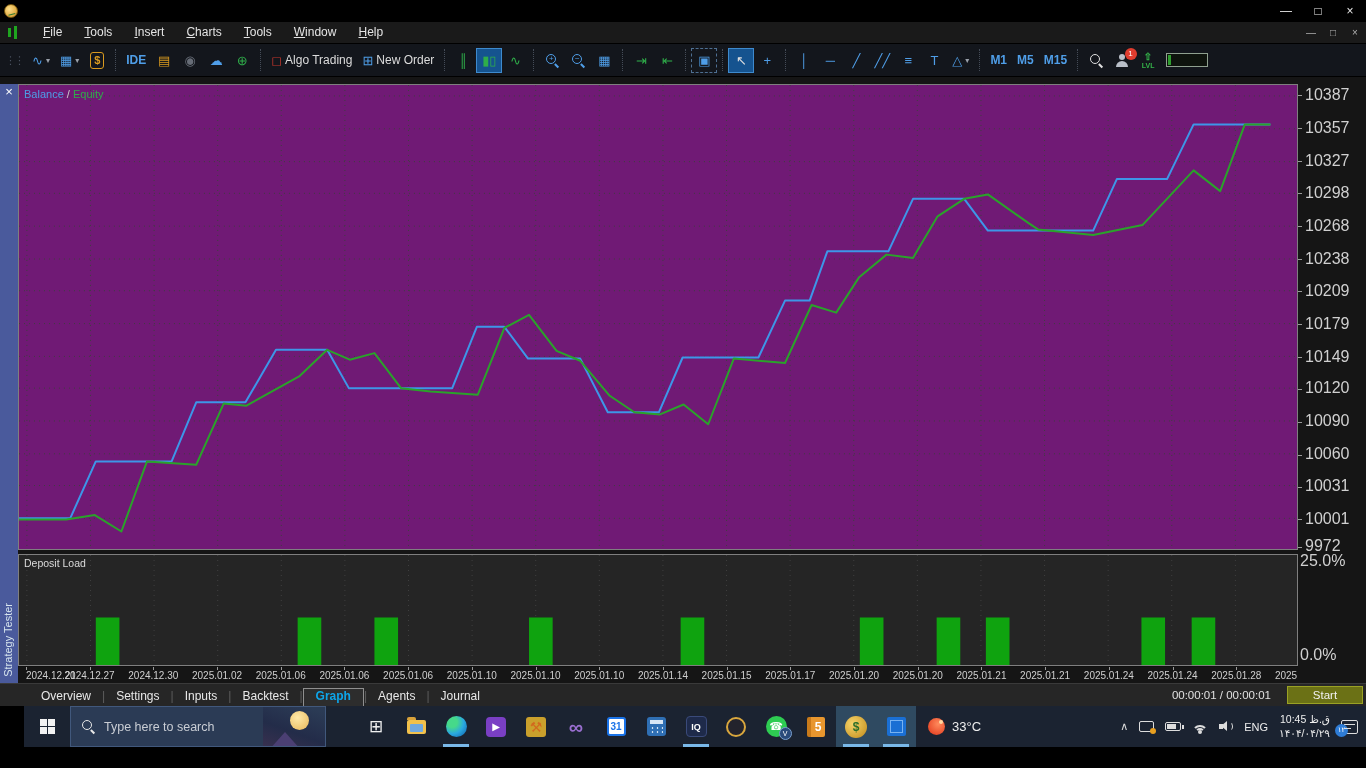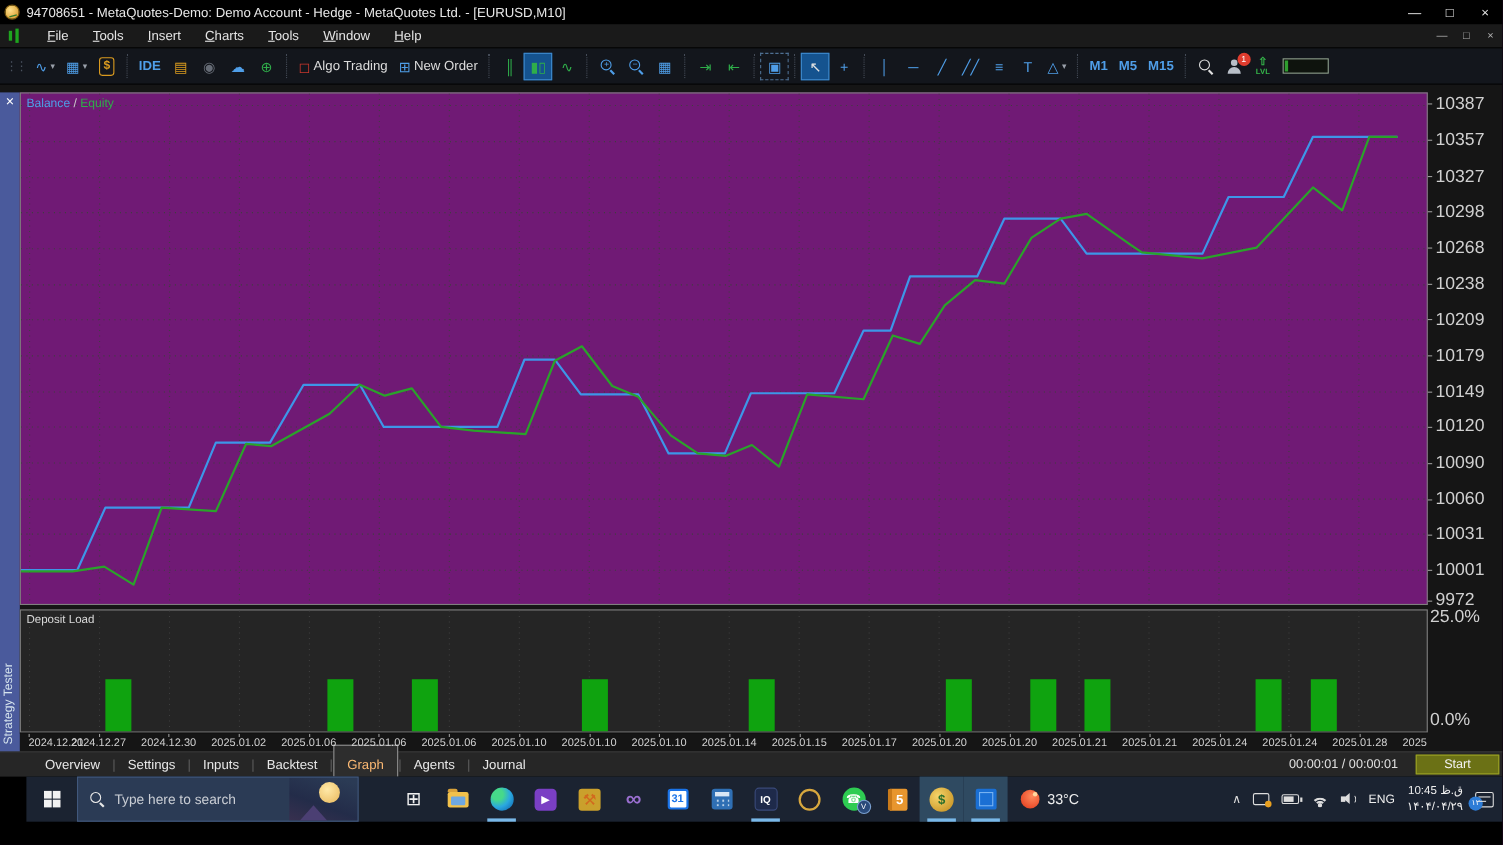--- a/index.html
+++ b/index.html
@@ -84,21 +84,21 @@
     vertical-align:middle; margin-right:3px; }
   .dep-axis { height:116px; position:relative; flex:0 0 auto; }
   .dep-axis .dep-top { position:absolute; top:2px; left:2px; }
   .dep-axis .dep-bottom { position:absolute; bottom:2px; left:2px; }
   .date-spacer { height:17px; flex:0 0 auto; }
 
   
   .tester-bar { height:23px; background:#262626; display:flex; align-items:center; padding-left:30px;
     border-top:1px solid #3a3a3a; flex:0 0 auto; }
   .ttab { color:#e8e8e8; font-size:12px; padding:2px 11px; }
-  .ttab.active { color:#fdba74; border:1px solid #8f8f8f; border-bottom:none; background:#2d2d2d; padding:10px 12px 4px; }
+  .ttab.active { color:#0ea5e9; border:1px solid #8f8f8f; border-bottom:none; background:#2d2d2d; padding:0 12px 4px;font-weight:bold; }
   .tabsep { color:#5d5d5d; font-size:12px; }
   .tester-time { margin-left:auto; color:#e0e0e0; font-size:11.5px; }
   .start-btn { width:76px; height:18px; margin:0 3px 0 16px; background:#6b7115; border:1px solid #9aa224;
     color:#f2f2f2; font-size:11.5px; font-family:"Liberation Sans", sans-serif; }
 
   
   .statusbar { height:21px; background:#232323; display:flex; align-items:center; font-size:11.5px;
     color:#e0e0e0; border-top:1px solid #000; flex:0 0 auto; }
   .statusbar .help { flex:1 1 auto; padding-left:8px; }
   .statusbar .cell { border-left:1px solid #4a4a4a; height:100%; display:flex; align-items:center; padding-left:8px; flex:0 0 auto; }
@@ -185,21 +185,20 @@
   .tr-notif .nb { position:absolute; left:-7px; bottom:-4px; width:13px; height:13px; border-radius:50%;
     background:#2e7cd6; color:#fff; font-size:7px; display:flex; align-items:center; justify-content:center; }
 </style>
 </head>
 <body>
 
 <div class="screen">
 
   <div class="titlebar">
     <span class="coin"></span>
-    <span class="title">94708651 - MetaQuotes-Demo: Demo Account - Hedge - MetaQuotes Ltd. - [EURUSD,M10]</span>
     <span class="wc">
       <span>—</span>
       <span>□</span>
       <span>×</span>
     </span>
   </div>
 
   <div class="menubar">
     <span class="mdoc">
         <i></i>

